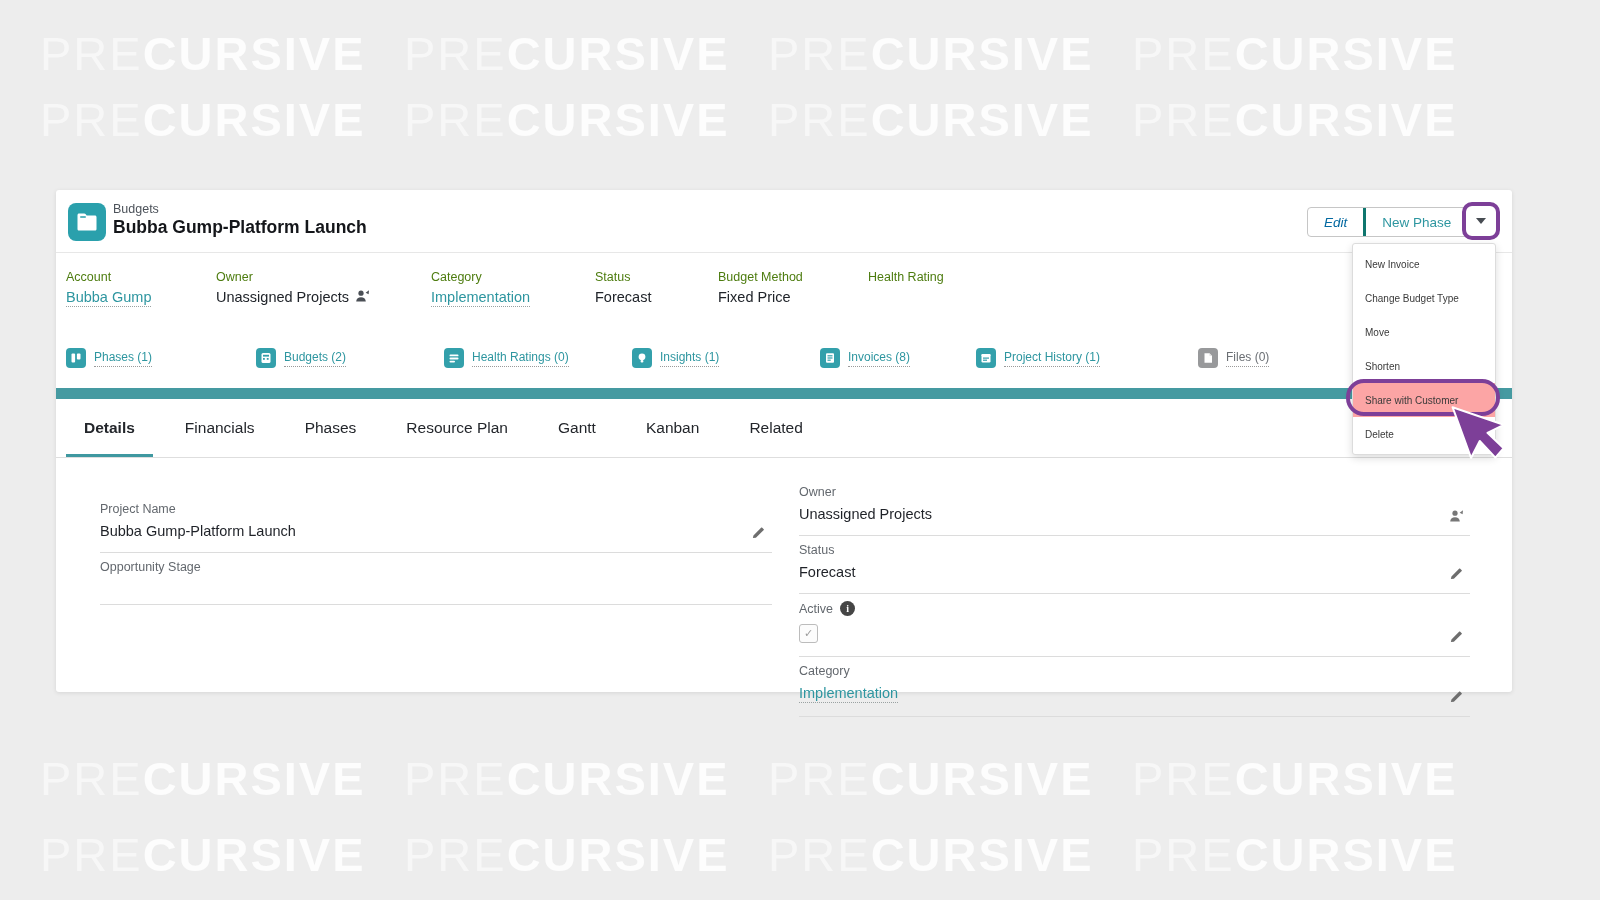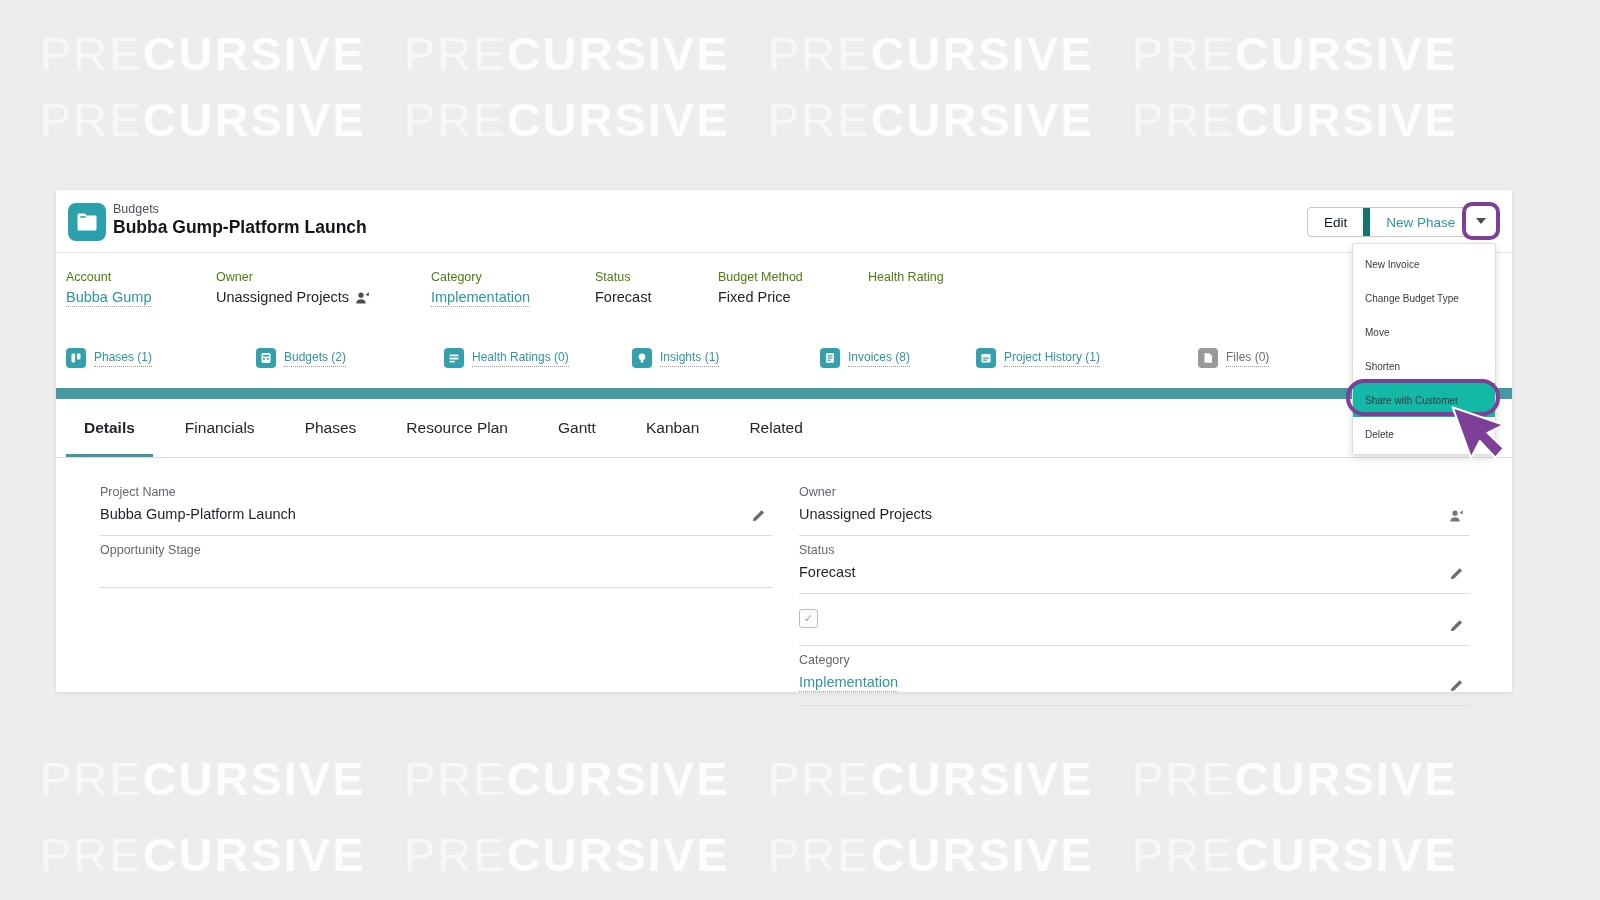--- a/index.html
+++ b/index.html
@@ -18,34 +18,34 @@
         border-radius:3px;box-shadow:0 1px 4px rgba(0,0,0,.10);}
 
   .record-icon{position:absolute;left:12px;top:13px;width:38px;height:38px;border-radius:8px;
         background:#2aa0ac;display:flex;align-items:center;justify-content:center;}
   .entity-label{position:absolute;left:57px;top:12px;font-size:12.5px;color:#4c525a;}
   .record-title{position:absolute;left:57px;top:27px;font-size:17.5px;font-weight:bold;color:#14161a;}
 
   .btn-group{position:absolute;left:1251px;top:17px;height:30px;display:flex;align-items:stretch;
         border:1px solid #c6c6c6;border-radius:4px;background:#fff;box-sizing:border-box;}
   .btn{display:flex;align-items:center;padding:0 16px;font-size:13.5px;cursor:pointer;}
-  .btn-edit{color:#0f172a;border-right:7px solid #0f766e;}
+  .btn-edit{color:#0369a1;border-right:3px solid #0f766e;font-style:italic;}
   .btn-new-phase{color:#2e96a0;}
   .caret-ring{position:absolute;left:1406px;top:12px;width:38px;height:38px;border:4px solid #7d3f98;
         border-radius:10px;background:#fff;display:flex;align-items:center;justify-content:center;
         box-sizing:border-box;}
   .caret{width:0;height:0;border-left:5px solid transparent;border-right:5px solid transparent;
         border-top:6px solid #474c52;}
 
   .header-divider{position:absolute;left:0;top:62px;width:100%;height:1px;background:#e7e7e7;}
 
   
   .sf{position:absolute;top:80px;}
   .sf .lbl{font-size:12.5px;color:#4d7c0f;}
-  .sf .val{margin-top:5px;font-size:14.5px;color:#20242a;display:flex;align-items:flex-end;gap:6px;}
+  .sf .val{margin-top:5px;font-size:14.5px;color:#20242a;display:flex;align-items:flex-start;gap:6px;}
   .t-link{color:#2e96a0;border-bottom:1px dotted #9aa2a2;padding-bottom:1px;display:inline-block;}
 
   
   .rel-link{position:absolute;top:158px;display:flex;align-items:center;gap:8px;cursor:pointer;}
   .rl-icon{width:20px;height:20px;border-radius:4px;background:#33a0ab;display:flex;
         align-items:center;justify-content:center;flex:0 0 20px;}
   .rl-icon.gray{background:#98999b;}
   .rl-label{font-size:12px;color:#2e96a0;border-bottom:1px dotted #9a9a9a;padding-bottom:2px;}
 
   .teal-band{position:absolute;left:0;top:198px;width:100%;height:11px;background:#459aa1;}
@@ -53,39 +53,39 @@
   
   .tabs{position:absolute;left:26px;top:209px;height:58px;display:flex;align-items:center;gap:46px;}
   .tab{position:relative;font-size:15.5px;color:#23262b;cursor:pointer;padding:0 2px;height:100%;
        display:flex;align-items:center;}
   .tab.active{font-weight:bold;}
   .tab.active::after{content:"";position:absolute;left:-16px;right:-16px;bottom:0;height:3px;background:#3f98a0;}
   .tabs-bottom{position:absolute;left:0;top:267px;width:100%;height:1px;background:#dedede;}
 
   
   .fcol{position:absolute;top:288px;}
-  .fcol.left{left:44px;width:672px;}
+  .fcol.left{left:44px;width:672px;margin-top:17px;}
   .fcol.right{left:743px;width:671px;}
   .frow{position:relative;border-bottom:1px solid #dcdcdc;padding:7px 0 13px;min-height:31px;}
   .frow .flbl{font-size:12.5px;color:#63686e;display:flex;align-items:center;gap:7px;}
   .frow .fval{margin-top:7px;font-size:14.5px;color:#1f2228;}
   .row-icon{position:absolute;right:6px;bottom:12px;cursor:pointer;line-height:0;}
   .cbx{margin-top:8px;width:17px;height:17px;border:1px solid #bcbcbc;border-radius:3px;background:#fcfcfc;
        display:flex;align-items:center;justify-content:center;cursor:pointer;}
   .cbx.checked::before{content:"\2713";font-size:11px;color:#9b9b9b;}
   .info-icon{width:15px;height:15px;border-radius:50%;background:#454545;display:inline-flex;
        align-items:center;justify-content:center;}
   .info-icon::before{content:"i";color:#fff;font-size:10px;font-weight:bold;font-family:"Liberation Serif",serif;}
 
   
   .menu{position:absolute;left:1352px;top:243px;width:144px;background:#fff;border:1px solid #dcdcdc;
         border-radius:3px;box-shadow:0 3px 9px rgba(0,0,0,.14);padding:3px 0;z-index:20;box-sizing:border-box;}
   .menu-item{height:34px;display:flex;align-items:center;padding:0 12px;font-size:10px;color:#3a3a3a;
         white-space:nowrap;cursor:pointer;}
-  .menu-item.hl{background:#14b8a6;}
+  .menu-item.hl{background:#fca5a5;}
 
   .share-ring{position:absolute;left:1346px;top:379px;width:154px;height:37px;border:4px solid #7d3f98;
         border-radius:18px;z-index:21;pointer-events:none;box-sizing:border-box;}
   .cursor-ptr{position:absolute;left:1450px;top:406px;z-index:22;pointer-events:none;
         transform:rotate(-20deg);transform-origin:0 0;}
 </style>
 </head>
 <body>
 
 <div class="stage">
@@ -292,20 +292,24 @@
       <div class="frow">
         <div class="flbl">Status</div>
         <div class="fval">Forecast</div>
         <span class="row-icon">
           <svg width="15" height="15" viewBox="0 0 16 16">
               <path d="M2 13.8l.6-2.7 8.4-8.4c.2-.2.5-.2.7 0l1.9 1.9c.2.2.2.5 0 .7l-8.4 8.4z" fill="#6e6e6e"></path>
             </svg>
         </span>
       </div>
       <div class="frow">
+        <div class="flbl">
+            <span>Active</span>
+          <span class="info-icon"></span>
+        </div>
         <div class="cbx checked"></div>
         <span class="row-icon">
           <svg width="15" height="15" viewBox="0 0 16 16">
               <path d="M2 13.8l.6-2.7 8.4-8.4c.2-.2.5-.2.7 0l1.9 1.9c.2.2.2.5 0 .7l-8.4 8.4z" fill="#6e6e6e"></path>
             </svg>
         </span>
       </div>
       <div class="frow">
         <div class="flbl">Category</div>
         <div class="fval"><span class="t-link">Implementation</span></div>

